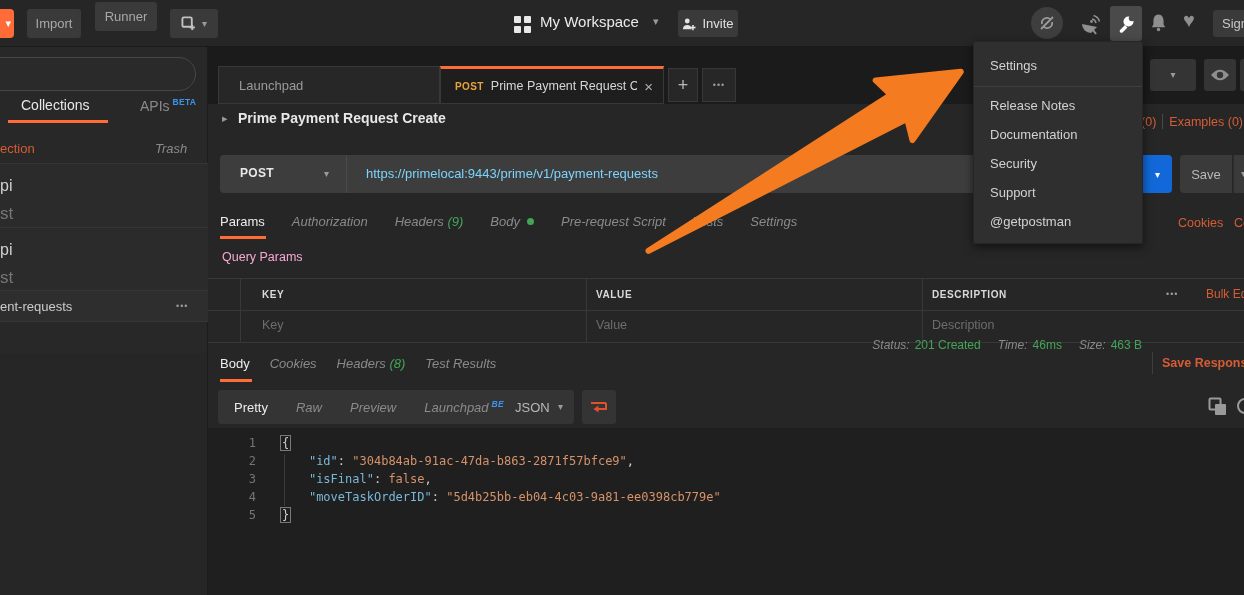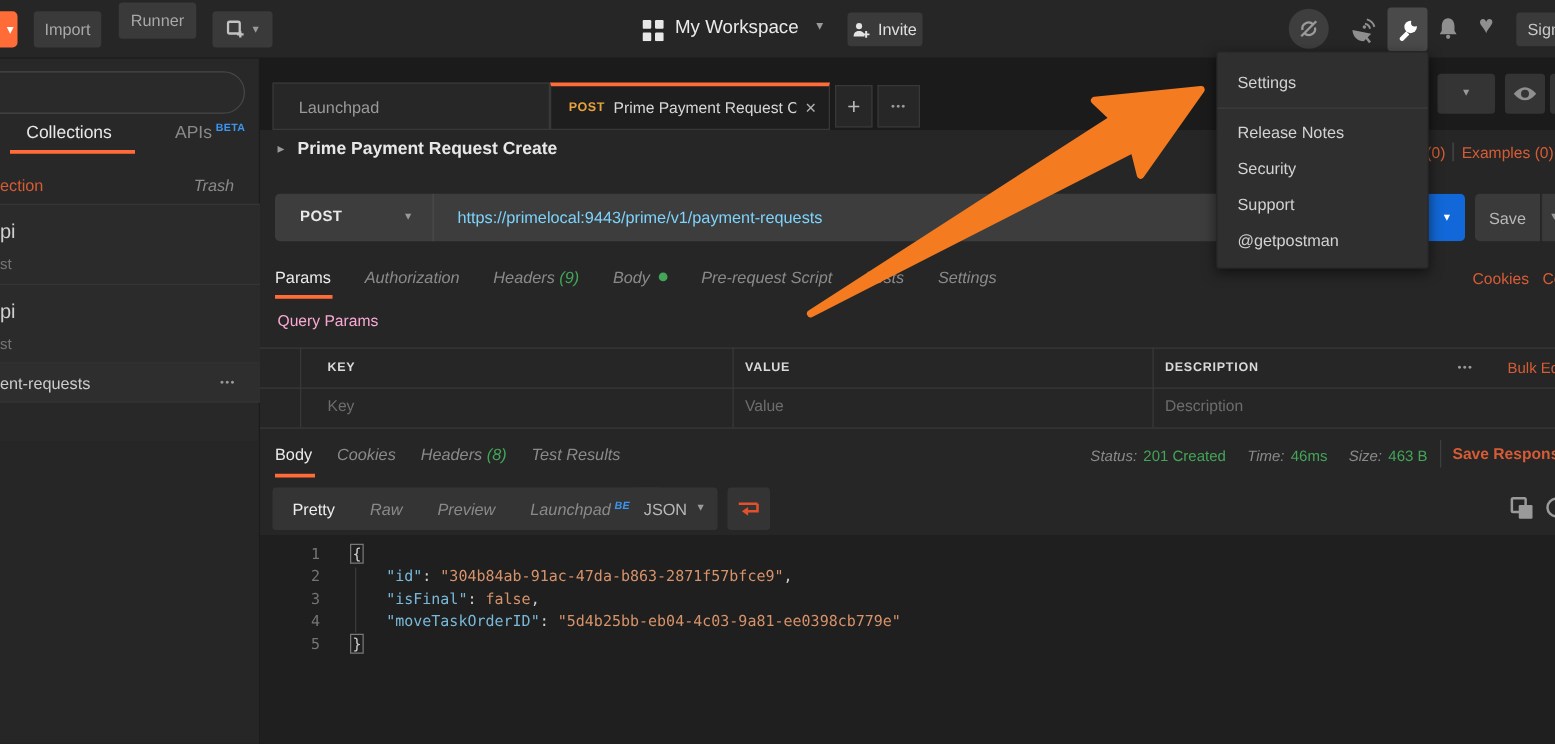--- a/index.html
+++ b/index.html
@@ -10,21 +10,21 @@
   .btn{background:#3a3a3a;border-radius:3px;display:flex;align-items:center;justify-content:center;}
   .t-dim{color:#8a8a8a;font-style:italic;} .t-bright{color:#ececec;} .t-faint{color:#6d6d6d;}
   .t-link{color:#d65c35;} .t-green{color:#43a558;} .t-orange{color:#e8a33d;}
   .caret{color:#9a9a9a;font-size:10px;line-height:1;}
   .sup-beta{color:#3b96f2;font-size:8.5px;font-weight:bold;vertical-align:super;margin-left:3px;letter-spacing:.3px;}
   
   .topbar{left:0;top:0;width:1244px;height:47px;background:#262626;border-bottom:1px solid #1a1a1a;}
   
   .sidebar{left:0;top:47px;width:208px;height:548px;background:#282828;border-right:1px solid #1c1c1c;}
   .side-item-title{font-size:16px;color:#cfcfcf;}
-  .side-item-sub{font-size:12px;color:#767676;}
+  .side-item-sub{font-size:17px;color:#767676;}
   
   .tabstrip{left:208px;top:47px;width:1036px;height:57px;background:#1b1b1b;}
   .tab{border:1px solid #383838;background:#272727;color:#9a9a9a;font-size:13px;display:flex;align-items:center;}
   .tab-active{background:#1e1e1e;border-top:3px solid #ff6c37;color:#d6d6d6;}
   
   .menu{left:973px;top:41px;width:170px;background:#2f2f2f;border-radius:2px;z-index:40;
         box-shadow:0 3px 10px rgba(0,0,0,.55);padding:7px 0;border:1px solid #262626;}
   .menu-item{height:29px;line-height:29px;padding-left:16px;font-size:13px;color:#d2d2d2;cursor:default;}
   .menu-item:first-child{height:33px;line-height:33px;}
   .menu-sep{height:1px;background:#3e3e3e;margin:4px 0;}
@@ -251,21 +251,21 @@
     <span class="t-bright">Body</span>
     <span class="t-dim">Cookies</span>
     <span class="t-dim">
       <span>Headers</span>
       <span class="t-green">(8)</span>
     </span>
     <span class="t-dim">Test Results</span>
   </div>
   <div class="a" style="left:220px;top:379px;width:32px;height:3px;background:#ff6c37;"></div>
 
-  <div class="a" style="right:102px;top:358px;display:flex;gap:5px;font-size:12px;align-items:center;">
+  <div class="a" style="right:102px;top:338px;display:flex;gap:5px;font-size:12px;align-items:center;">
     <span class="t-dim">Status:</span>
     <span class="t-green">201 Created</span>
     <span style="width:7px;"></span>
     <span class="t-dim">Time:</span>
     <span class="t-green">46ms</span>
     <span style="width:7px;"></span>
     <span class="t-dim">Size:</span>
     <span class="t-green">463 B</span>
   </div>
   <div class="a" style="left:1152px;top:352px;width:1px;height:22px;background:#3e3e3e;"></div>
@@ -306,20 +306,21 @@
         <div class="code-line"><span class="gutter">4</span><span class="code-text"><span class="tok-pun">    </span><span class="tok-key">"moveTaskOrderID"</span><span class="tok-pun">: </span><span class="tok-str">"5d4b25bb-eb04-4c03-9a81-ee0398cb779e"</span></span></div>
         <div class="code-line"><span class="gutter">5</span><span class="code-text"><span class="tok-brace">}</span></span></div>
       </div>
     <div class="a" style="left:76px;top:26px;width:1px;height:52px;background:#3a3a3a;"></div>
   </div>
 
   <div class="a menu" id="menu-list">
       <div class="menu-item">Settings</div>
       <div class="menu-sep"></div>
       <div class="menu-item">Release Notes</div>
+      <div class="menu-item">Documentation</div>
       <div class="menu-item">Security</div>
       <div class="menu-item">Support</div>
       <div class="menu-item">@getpostman</div>
     </div>
 
   <svg class="a" width="1244" height="595" viewBox="0 0 1244 595" style="left:0;top:0;z-index:50;pointer-events:none;">
     <path transform="translate(648,250) rotate(-30)" d="M0,1 L288,-13 L282,-33 L360,2 L284,37 L290,16 Z" fill="#f47b20" stroke="#f47b20" stroke-width="6" stroke-linejoin="round"></path>
   </svg>
 
 </div>

